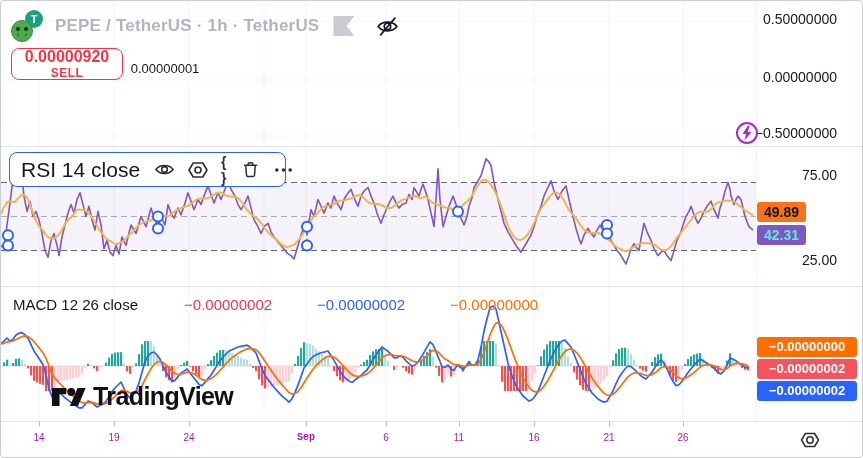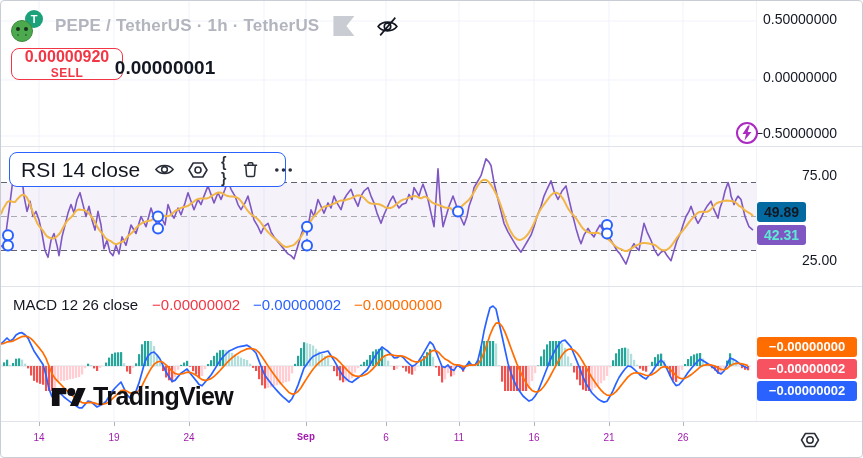--- a/index.html
+++ b/index.html
@@ -31,42 +31,42 @@
   .hide-eye{margin-left:20px;width:26px;height:26px;display:flex;align-items:center;justify-content:center;}
 
   
   .btn{position:absolute;top:47px;height:32px;width:112px;background:#fff;border-radius:8px;
     display:flex;flex-direction:column;align-items:center;justify-content:center;cursor:pointer;z-index:6;}
   .btn .p{font-size:16px;font-weight:700;line-height:18px;}
   .btn .l{font-size:12px;font-weight:600;line-height:14px;letter-spacing:.4px;}
   #sell-btn{left:10px;border:1px solid #f23645;color:#f23645;}
   #buy-btn{left:206px;border:1px solid #2962ff;color:#2962ff;}
   .spread{position:absolute;left:124px;top:47px;width:80px;height:40px;display:flex;
-    align-items:center;justify-content:center;font-size:19px;color:#131722;z-index:6;font-weight:bold;}
+    align-items:center;justify-content:center;font-size:13px;color:#131722;z-index:6;}
 
   
   .ax-label{position:absolute;left:740px;width:96px;font-size:14px;color:#131722;z-index:4;white-space:nowrap;text-align:right;}
 
   
   .rsi-box{position:absolute;left:8px;top:151px;width:277px;height:35px;background:#fff;
     border:1.5px solid #2962ff;border-radius:8px;display:flex;align-items:center;
     padding:0 11px;z-index:5;}
   .rsi-box .t{font-size:21px;color:#131722;margin-right:14px;white-space:nowrap;}
   .lg-ic{width:21px;height:21px;display:flex;align-items:center;justify-content:center;margin-right:13px;cursor:pointer;}
   .lg-ic:last-child{margin-right:0;}
   .braces{font-size:14px;font-weight:700;color:#2a2e39;letter-spacing:1px;}
 
   
   .badge{position:absolute;left:756px;height:20px;line-height:20px;border-radius:3px;
     font-size:14px;padding:0 7px;z-index:4;white-space:nowrap;}
-  #rsi-badge-ma{top:201px;background:#0369a1;color:#131722;font-weight:600;}
+  #rsi-badge-ma{top:201px;background:#f97316;color:#131722;font-weight:600;}
   #rsi-badge-val{top:224px;background:#7e57c2;color:#5eead4;font-weight:600;}
 
   
-  .macd-row{position:absolute;left:12px;top:295px;display:flex;align-items:center;z-index:5;font-size:15px;}
+  .macd-row{position:absolute;left:12px;top:295px;display:flex;align-items:center;z-index:5;font-size:15px;gap:32px;}
   .macd-row .t{color:#131722;margin-right:14px;}
   .macd-row .v{margin-right:13px;}
   .v-red{color:#f23645;} .v-blue{color:#2962ff;} .v-orange{color:#ff6d00;}
 
   .macd-badge{position:absolute;left:756px;width:100px;height:20px;line-height:20px;border-radius:3px;
     color:#fff;font-size:13px;font-weight:600;text-align:center;z-index:4;}
   #mb-signal{top:336px;background:#ff6d00;}
   #mb-hist{top:358px;background:#f7525f;}
   #mb-macd{top:380px;background:#2962ff;}
 

